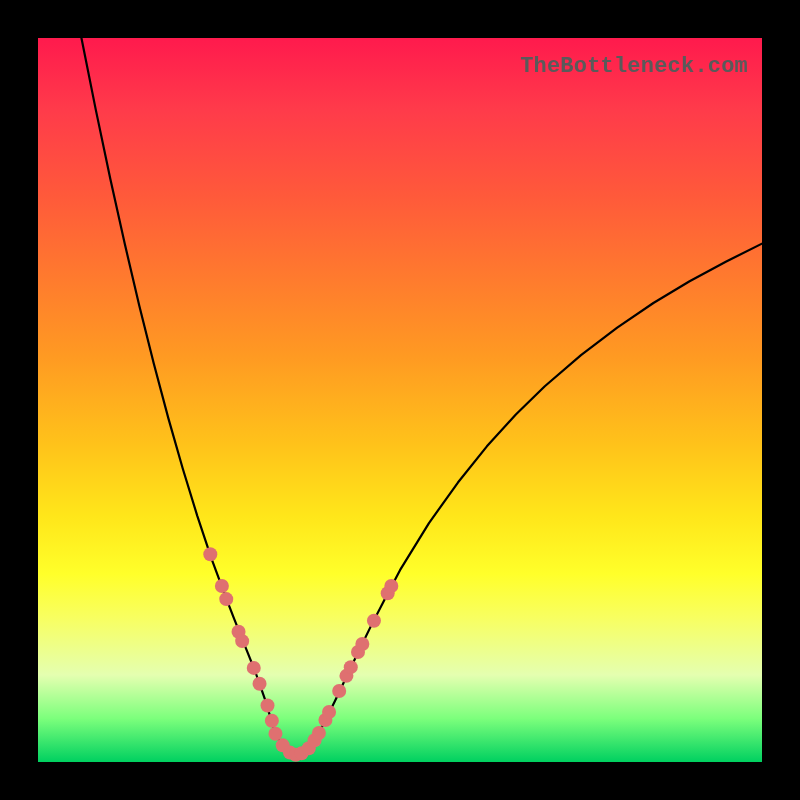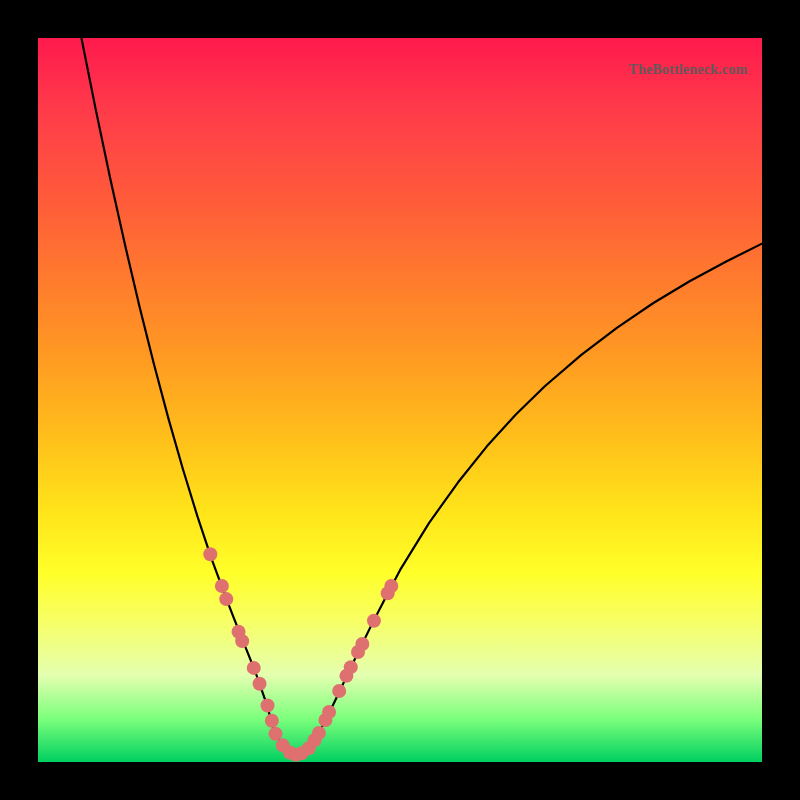--- a/index.html
+++ b/index.html
@@ -25,24 +25,24 @@
       #ffc21a 56%,
       #ffe61a 66%,
       #ffff2a 74%,
       #f8ff60 80%,
       #e4ffb0 88%,
       #7cff7c 94%,
       #00d060 100%);
   }
   .watermark {
     position: absolute;
-    top: 24px;
+    top: 16px;
     right: 14px;
-    font-family: Liberation Serif, serif;
-    font-size: 14px;
+    font-family: Liberation Mono, monospace;
+    font-size: 22px;
     font-weight: 600;
     color: #5a5a5a;
     letter-spacing: 0.2px;
     user-select: none;
   }
   svg.curves {
     position: absolute;
     left: 0; top: 0;
     width: 724px; height: 724px;
     overflow: visible;

